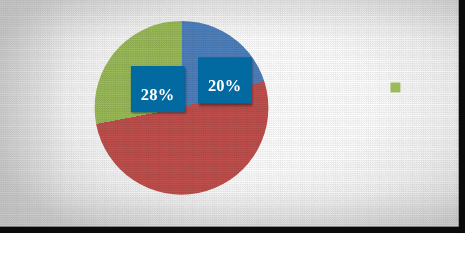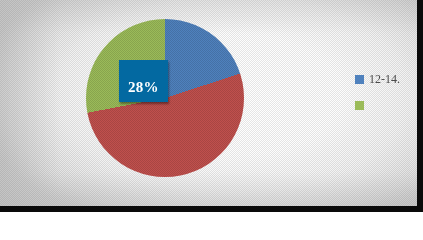--- a/index.html
+++ b/index.html
@@ -165,29 +165,26 @@
   <div class="chart-surface"></div>
   <div class="dither"></div>
   <div class="dither-edge"></div>
 
   <div class="pie-wrap">
     <div class="pie" id="pie-slices" style="background: conic-gradient(rgb(79, 129, 189) 0deg, rgb(79, 129, 189) 72deg, rgb(192, 80, 77) 72deg, rgb(192, 80, 77) 259.2deg, rgb(155, 187, 89) 259.2deg, rgb(155, 187, 89) 360deg);"></div>
     <div class="pie-dither"></div>
     <div class="pie-shade"></div>
   </div>
 
+  <div class="data-label label-20">20%</div>
 
   <div class="data-label label-28">28%</div>
 
 
   <div class="legend" id="legend">
-      <div class="legend-item">
-        <span class="legend-swatch" style="background: rgb(79, 129, 189);"></span>
-        <span class="legend-label">12-14.</span>
-      </div>
       <div class="legend-item">
         <span class="legend-swatch" style="background: rgb(155, 187, 89);"></span>
       </div>
     </div>
 
   <div class="frame-right"></div>
   <div class="frame-bottom"></div>
 
 </div>
 

